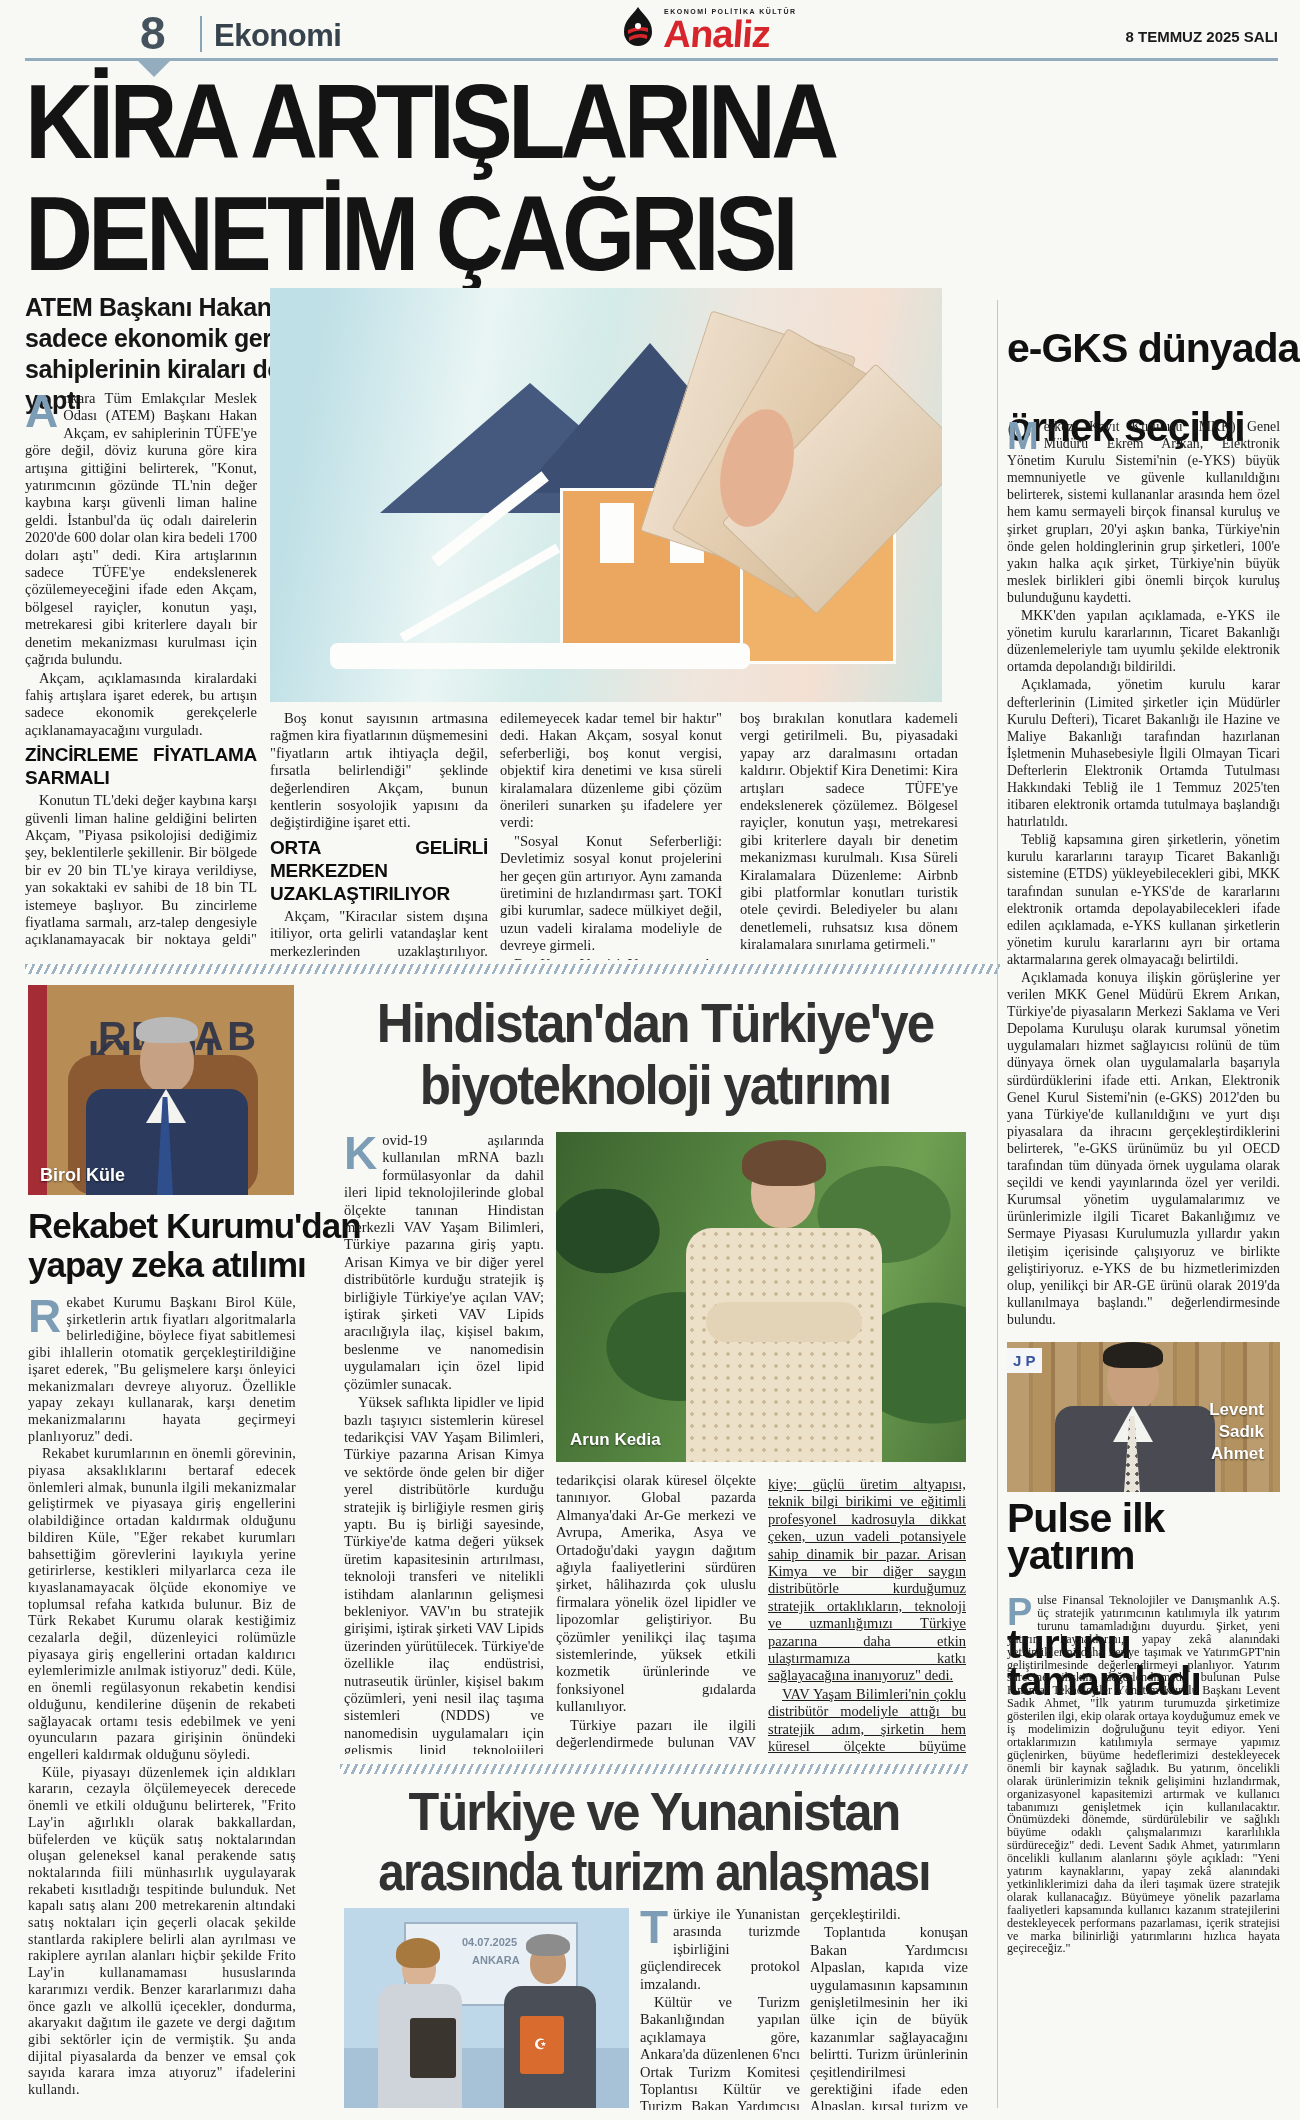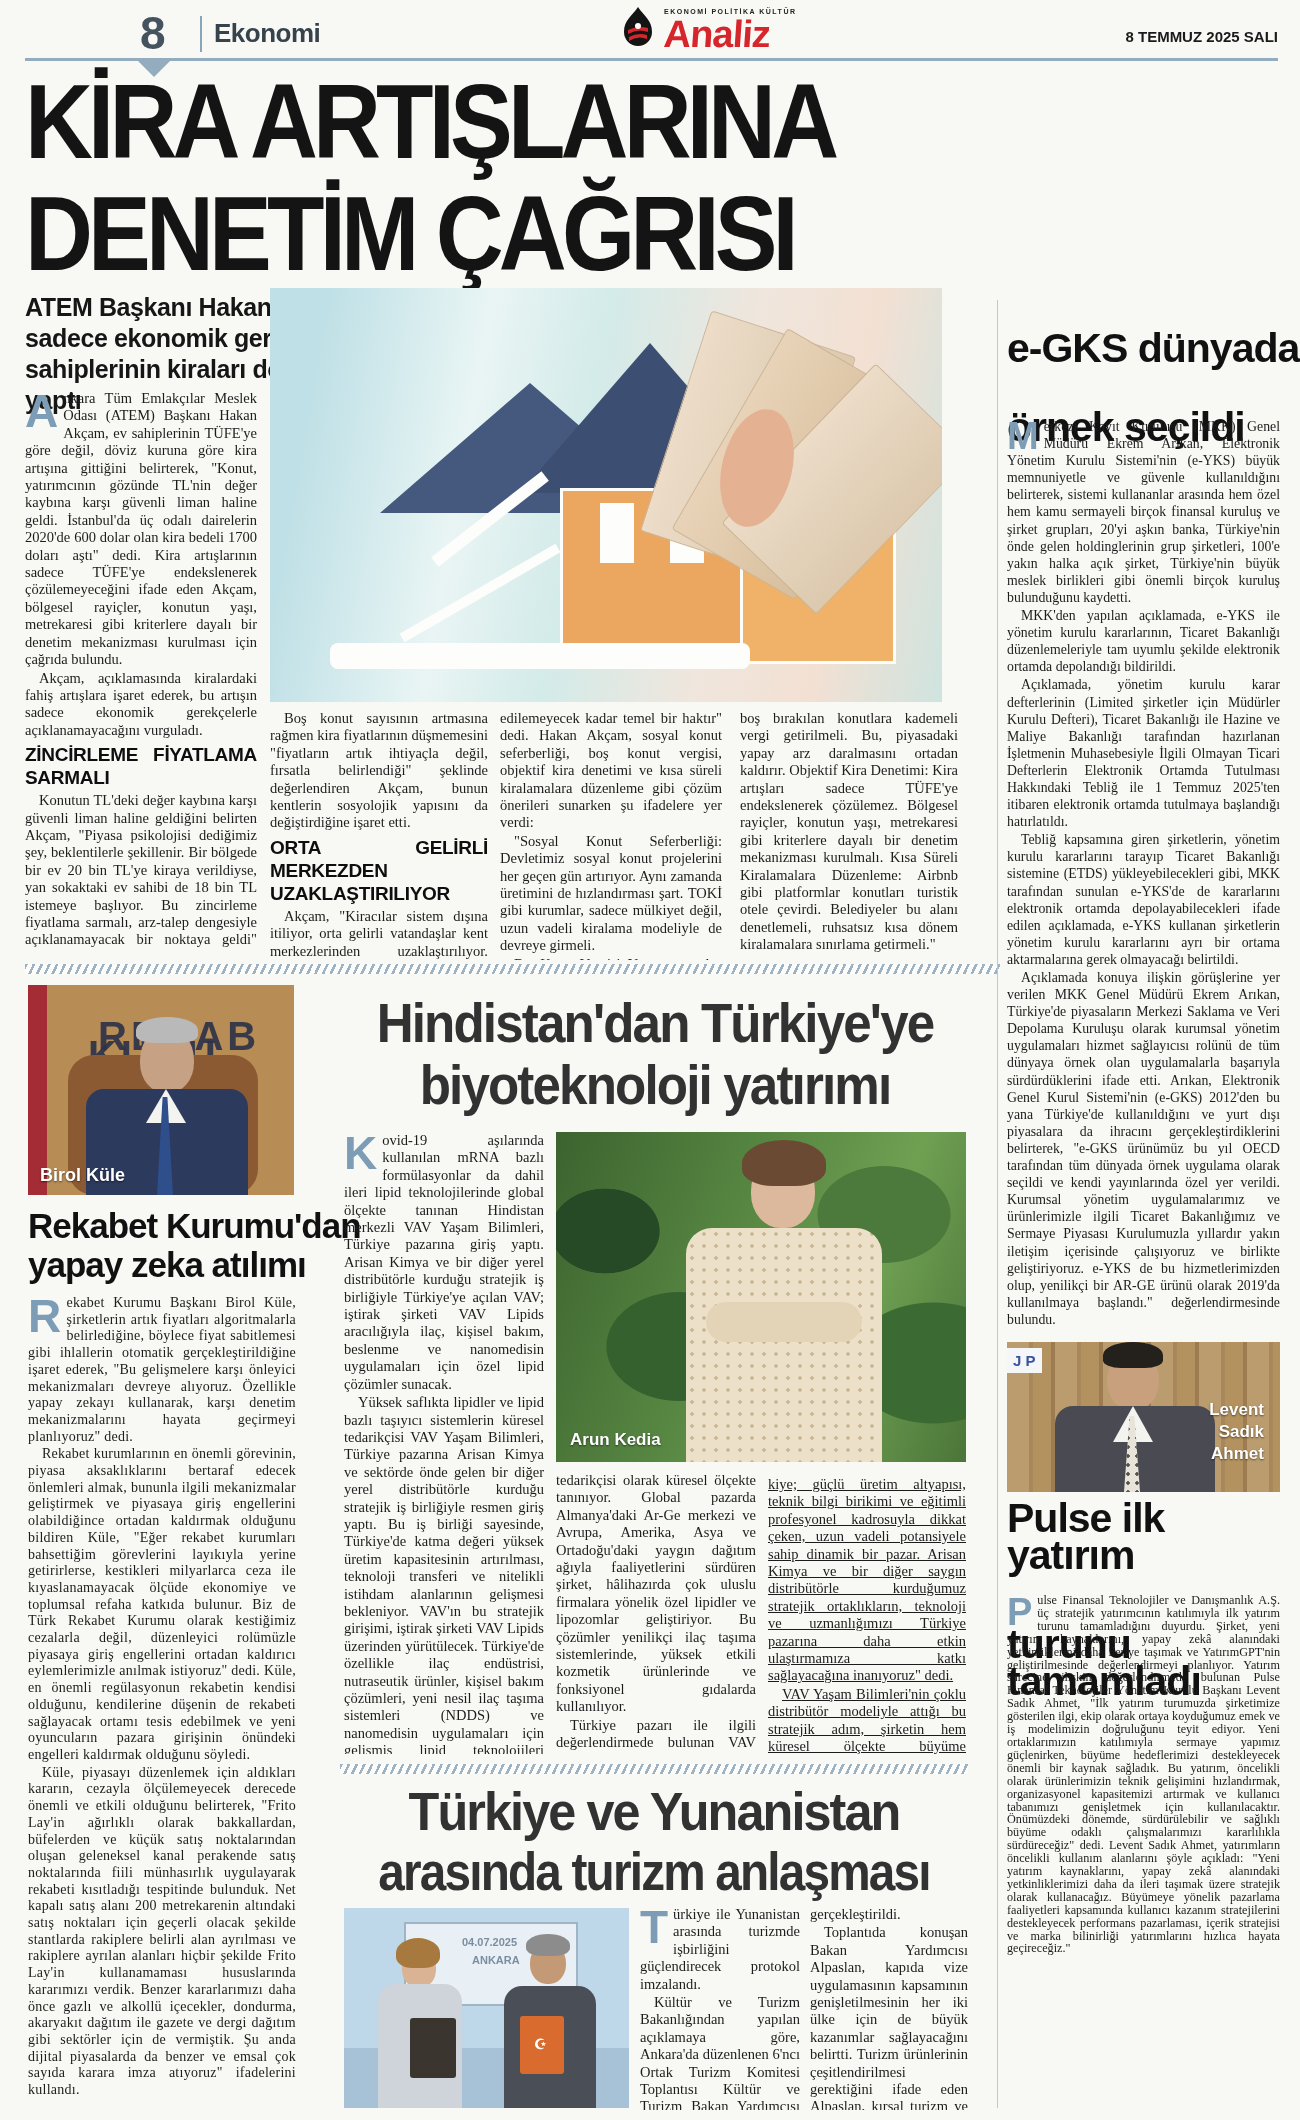--- a/index.html
+++ b/index.html
@@ -1,21 +1,21 @@
 <!DOCTYPE html>
 <html><head>
 <meta charset="utf-8">
 <style>
   html,body{margin:0;padding:0;background:#e8e8e4;}
   .page{position:relative;width:1300px;height:2120px;background:#f8f8f5;overflow:hidden;
         font-family:"Liberation Serif",serif;color:#1c1c1c;}
   .abs{position:absolute;}
   
   .pageno{font-family:"Liberation Sans",sans-serif;font-size:46px;font-weight:700;color:#45535e;}
-  .section{font-family:"Liberation Sans",sans-serif;font-size:26px;font-weight:700;color:#37434c;letter-spacing:-.5px;}
+  .section{font-family:"Liberation Sans",sans-serif;font-size:31px;font-weight:700;color:#37434c;letter-spacing:-.5px;}
   .htick{width:2px;height:36px;background:#8aa4b8;}
   .hrule{height:3px;background:#93acbe;}
   .hnotch{width:0;height:0;border-left:16px solid transparent;border-right:16px solid transparent;border-top:16px solid #93acbe;}
   .mast{display:flex;align-items:center;gap:6px;}
   .mast-text{display:flex;flex-direction:column;line-height:1;}
   .mast-pre{font-family:"Liberation Sans",sans-serif;font-size:7px;font-weight:700;color:#222;letter-spacing:1.5px;}
   .mast-name{font-family:"Liberation Sans",sans-serif;font-size:38px;font-weight:800;color:#d6252b;
              letter-spacing:-1px;transform:skewX(-4deg);}
   .hdate{font-family:"Liberation Sans",sans-serif;font-size:15px;font-weight:700;color:#1a1a1a;}
   

